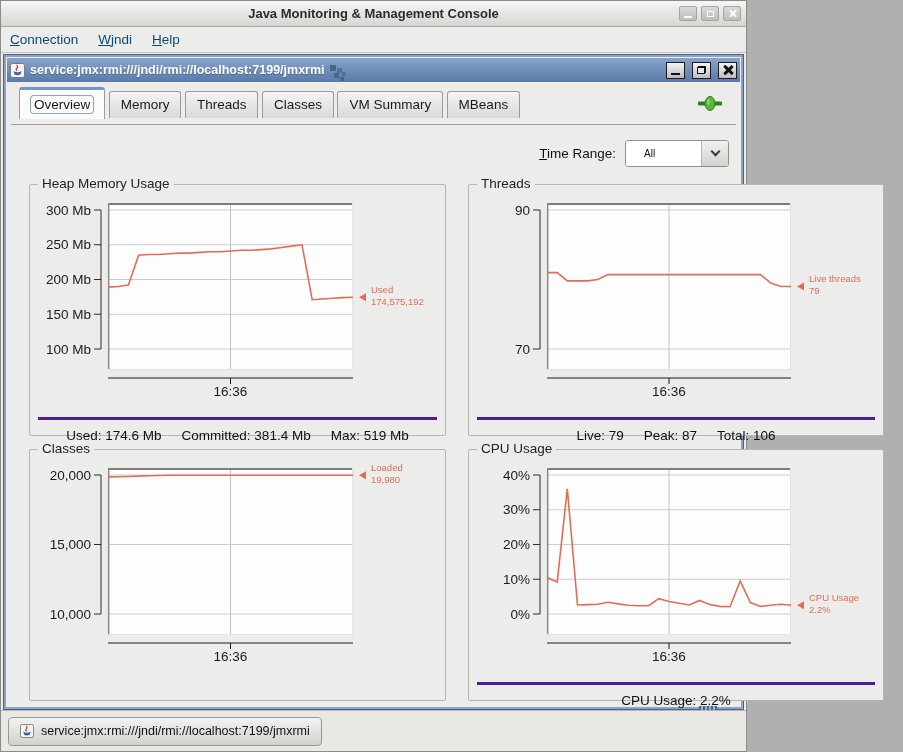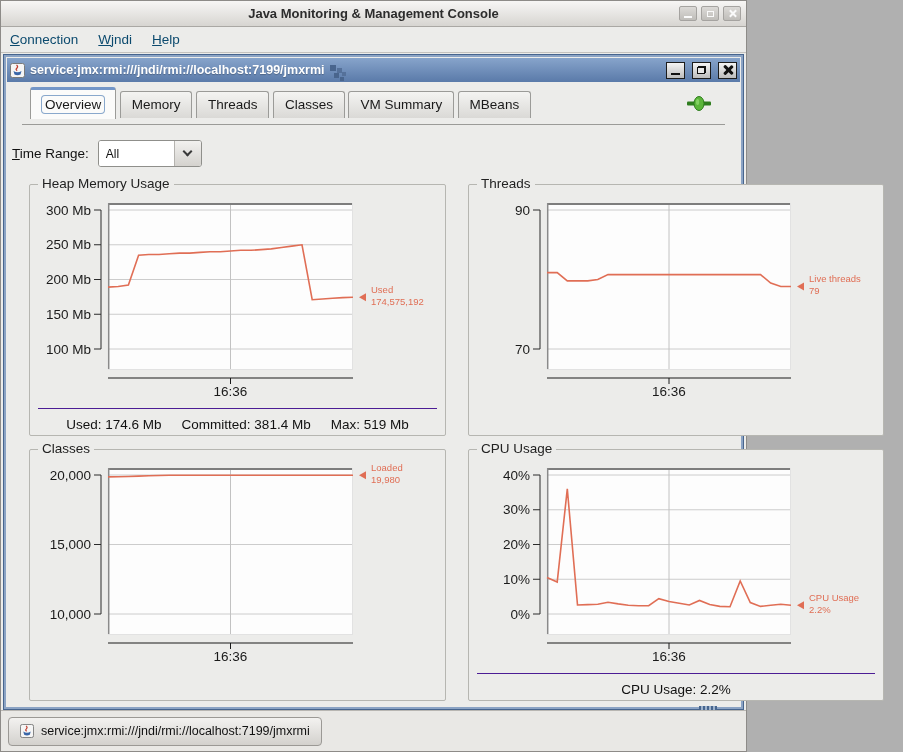--- a/index.html
+++ b/index.html
@@ -78,49 +78,49 @@
   .g2-close { position:relative; width:10px; height:10px; }
   .g2-close::before,.g2-close::after {
     content:""; position:absolute; left:4px; top:-1px; width:2.6px; height:12px; background:#111; border-radius:1px;
   }
   .g2-close::before { transform:rotate(45deg); }
   .g2-close::after  { transform:rotate(-45deg); }
 
   
   .tabbar {
     position:relative; padding:9px 8px 0 8px; height:43px;
-    border-bottom:1px solid #9b9b98; margin:0 18px;
+    border-bottom:1px solid #9b9b98; margin:0 7px;
   }
   .tab {
     display:inline-block; vertical-align:bottom; position:relative;
     padding:5px 11px 6px; font-size:13.5px; color:#1a1a1a;
     background:linear-gradient(#f4f4f2,#dad9d6);
     border:1px solid #9b9b98; border-bottom:none;
     border-radius:3px 3px 0 0; margin-right:-1px; cursor:default;
   }
   .tab.selected {
     background:#fbfbfa; z-index:2;
     padding-top:7px; margin-top:-4px; margin-bottom:-1px; padding-bottom:7px;
     border-top:3px solid #7396c8;
   }
   .tab.selected .tab-label {
     box-shadow:0 0 0 1px #89a8cc; border-radius:3px; padding:1px 3px;
   }
   .connect-icon { position:absolute; right:14px; top:14px; }
 
   
   .timerange-row {
-    display:flex; justify-content:flex-start; align-items:center; gap:9px;
-    margin:15px 8px 2px; font-size:13.5px; color:#111;
+    display:flex; justify-content:flex-end; align-items:center; gap:9px;
+    margin:15px 14px 2px; font-size:13.5px; color:#111;
   }
   .combo {
     display:flex; width:104px; height:27px; border:1px solid #8f8f8b;
     border-radius:3px; overflow:hidden; background:#fff;
   }
-  .combo-value { flex:1; display:flex; align-items:center; padding-left:7px; font-size:12px; background:#fff; }
+  .combo-value { flex:1; display:flex; align-items:center; padding-left:18px; font-size:10px; background:#fff; }
   .combo-btn {
     width:27px; background:linear-gradient(#f2f1ef,#d4d2ce);
     border-left:1px solid #b5b3af; display:flex; align-items:center; justify-content:center;
   }
   .chev { width:7px; height:7px; border-right:2px solid #3a3a3a; border-bottom:2px solid #3a3a3a; transform:rotate(45deg); margin-top:-4px; }
 
   
   .charts {
     display:grid; grid-template-columns:1fr 1fr; gap:13px 22px;
     padding:15px 15px 0 25px;
@@ -130,21 +130,21 @@
     border:1px solid #b6b6b1; border-radius:2px;
     padding:12px 8px 0; background:#ececea;
   }
   .panel-title {
     position:absolute; top:-9px; left:8px; background:#ececea;
     padding:0 4px; font-size:13.5px; color:#222;
   }
   .chart { height:202px; }
   .chart svg { overflow:visible; display:block; }
   .panel-footer {
-    border-top:1px solid #4c1d95; margin-top:9px; padding-top:8px;
+    border-top:3px solid #4c1d95; margin-top:18px; padding-top:8px;
     display:flex; justify-content:center; gap:20px;
     font-size:13.5px; color:#111;
   }
 
   
   .statusbar {
     position:absolute; left:0; right:0; bottom:0; height:41px;
     background:#e9e8e5; border-top:1px solid #b8b6b2;
     display:flex; align-items:center; padding-left:7px;
   }
@@ -293,20 +293,25 @@
               <line x1="313.5" y1="6" x2="313.5" y2="172" stroke="#e2e2e2"></line>
               <polyline points="70.0,75.6 80.2,75.6 90.3,83.9 100.5,83.9 110.7,83.9 120.8,82.5 131.0,77.6 141.2,77.6 151.3,77.6 161.5,77.6 171.7,77.6 181.8,77.6 192.0,77.6 202.2,77.6 212.3,77.6 222.5,77.6 232.7,77.6 242.8,77.6 253.0,77.6 263.2,77.6 273.3,77.6 283.5,77.6 293.7,86.0 303.8,89.5 314.0,89.5" fill="none" stroke="#e06e55" stroke-width="1.6"></polyline>
               <polygon points="320,89.45 327,85.45 327,93.45" fill="#e06e55"></polygon>
               <text x="332" y="85.45" font-size="9.5" fill="#e06e55">Live threads</text>
               <text x="332" y="97.45" font-size="9.5" fill="#e06e55">79</text>
               <line x1="70" y1="181" x2="314" y2="181" stroke="#1a1a1a"></line>
               <line x1="192" y1="181" x2="192" y2="187" stroke="#1a1a1a"></line>
               <text x="192" y="199" text-anchor="middle" font-size="13.5" fill="#1a1a1a">16:36</text>
             </svg>
           </div>
+        <div class="panel-footer">
+            <span>Live: 79</span>
+            <span>Peak: 87</span>
+            <span>Total: 106</span>
+          </div>
       </div>
       <div class="panel">
         <span class="panel-title">Classes</span>
         <div class="chart">
             <svg width="399" height="202">
               <rect x="70" y="6" width="245" height="166" fill="#fdfdfd"></rect>
               <line x1="70" y1="13" x2="315" y2="13" stroke="#cccccc"></line>
               <line x1="56" y1="13" x2="63" y2="13" stroke="#2a2a2a"></line>
               <text x="53" y="17.5" text-anchor="end" font-size="13.5" fill="#1a1a1a">20,000</text>
               <line x1="70" y1="82.5" x2="315" y2="82.5" stroke="#cccccc"></line>

